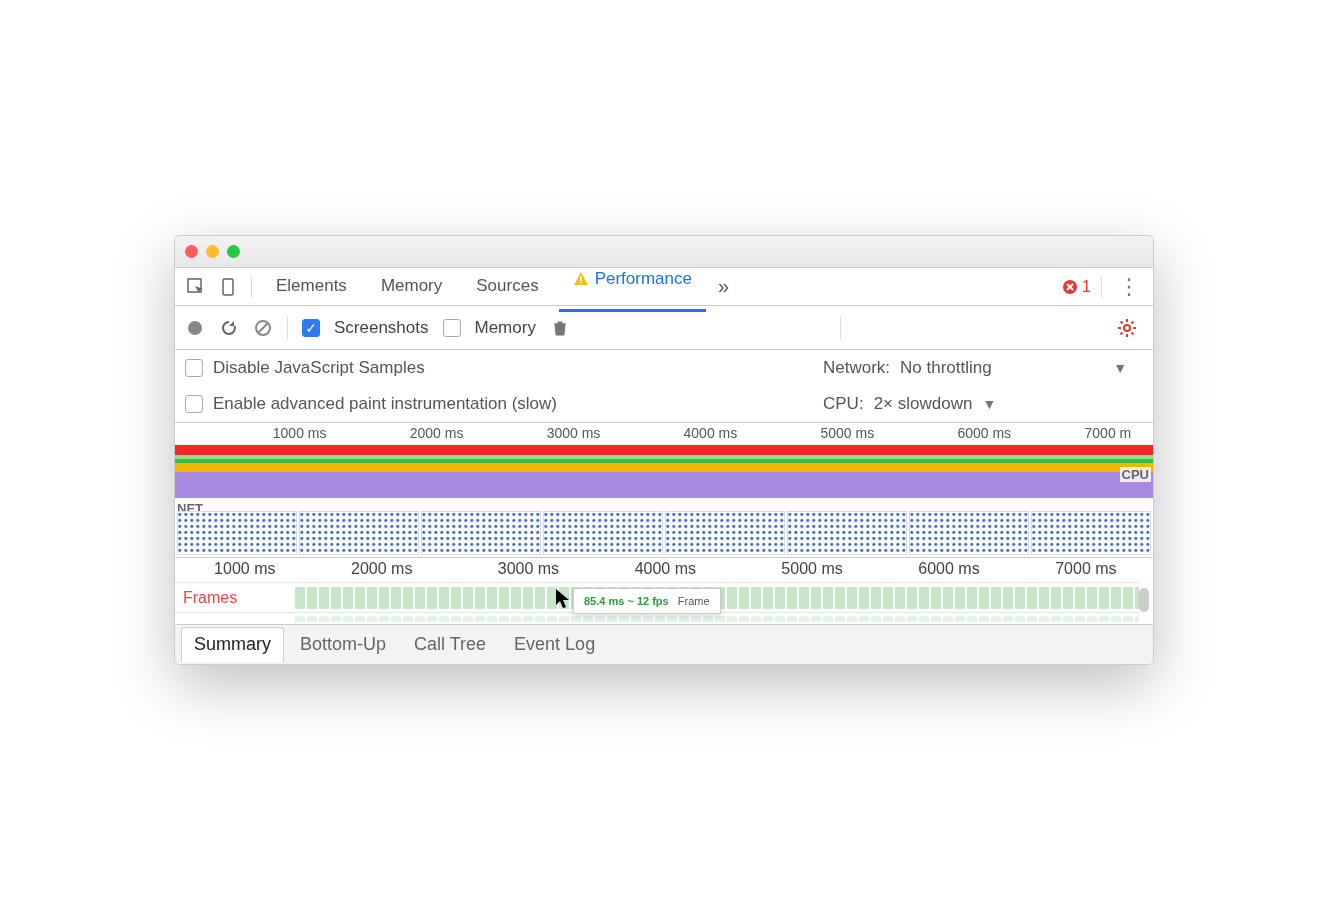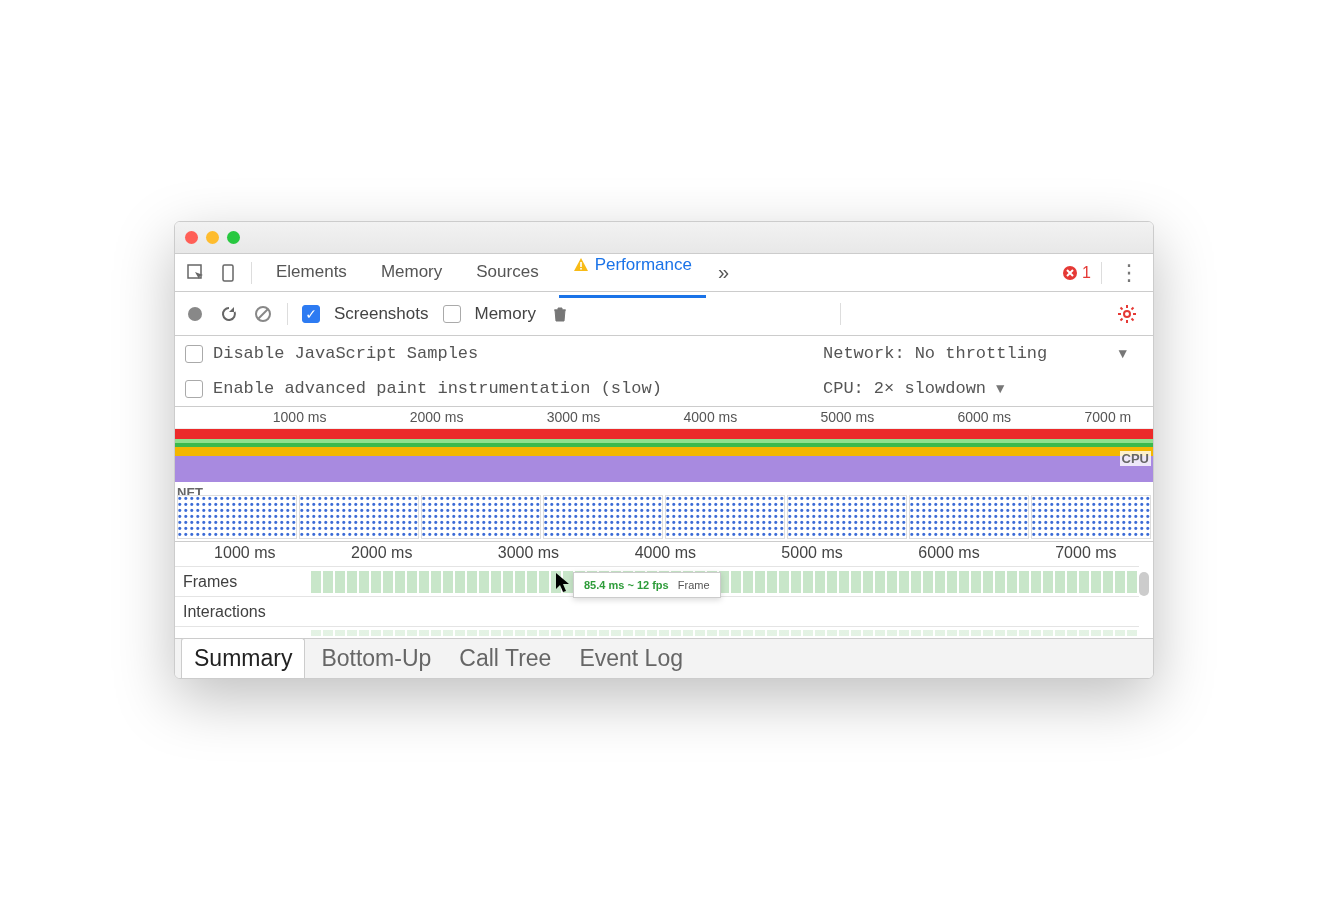--- a/index.html
+++ b/index.html
@@ -26,21 +26,21 @@
 
 .toolbar { height: 44px; border-bottom: 1px solid #ccc; display:flex; align-items:center; padding:0 10px; gap: 14px; font-size: 17px; color:#444;}
 .toolbar .ico { width:20px; height:20px; display:flex; align-items:center; justify-content:center; color:#777;}
 .checkbox { width:18px; height:18px; border:1px solid #aaa; border-radius:3px; display:inline-flex; align-items:center; justify-content:center; font-size:14px; color:#fff;}
 .checkbox.checked{ background:#2d7bf2; border-color:#2d7bf2;}
 .gear { color:#e53935; font-size:22px; margin-left:auto; padding:0 6px;}
 .tb-sep { width:1px; height:22px; background:#ddd;}
 
 
 .settings { border-bottom: 1px solid #ccc; color:#555; font-size:17px;}
-.settings .row { display:flex; align-items:center; padding:8px 10px; gap:10px;font-family:Liberation Mono, monospace;}
+.settings .row { display:flex; align-items:center; padding:8px 10px; gap:10px;}
 .settings .label-col { flex:1; display:flex; align-items:center; gap:10px;}
 .settings .right-col { display:flex; align-items:center; gap:10px; padding-right:16px; min-width:320px; justify-content:flex-start;}
 .settings .right-col .field { color:#555;}
 .triangle-down { color:#777; font-size:14px;}
 
 
 .overview { border-bottom: 1px solid #ccc; }
 .ruler { position:relative; height:22px; background:#fff; border-bottom:1px solid #eee; font-size:14px; color:#555;}
 .ruler .tick{position:absolute; top:2px;}
 .redbar { height:10px; background:#ec2a2a; }
@@ -50,33 +50,33 @@
 .cpu .track-label{position:absolute; right:2px; top:8px;}
 .net { height:8px; display:flex; justify-content:flex-start; padding-right:3px;}
 .thumbs { height:48px; background:#fff; display:flex; gap:2px; padding:2px;}
 .thumb { flex:1; border:1px solid #ddd; background: radial-gradient(circle at 30% 40%, #3b6bd6 1px, transparent 2px) 0 0/6px 6px, #fff; }
 
 
 .timeline { position:relative; }
 .timeline .ruler2 { height:24px; position:relative; font-size:16px; color:#444;}
 .timeline .ruler2 .tick{position:absolute; top:2px;}
 .lane { display:flex; border-top:1px solid #e4e4e4; height:30px;}
-.lane .label { width:136px; padding-left:8px; font-size:16px; color:#404040; display:flex; align-items:center;}
+.lane .label { width:120px; padding-left:8px; font-size:16px; color:#ef4444; display:flex; align-items:center;}
 .lane .body { flex:1; position:relative; display:flex; align-items:center;}
 .frames-strip { height:22px; background: repeating-linear-gradient(to right, #c8e6c9 0 10px, #fff 10px 12px); width:100%;}
 .frames-strip.faded{opacity:0.5;}
 .scroll-hint{ width:10px; background:#ccc; border-radius:5px; height:24px; margin-top:4px;}
 
 .cursor { position:absolute; top:578px; left:565px; pointer-events:none;}
 .tooltip { position:absolute; top:0; left:18px; background:#fff; border:1px solid #ccc; padding:6px 10px; font-size:11px; white-space:nowrap; box-shadow:0 2px 6px rgba(0,0,0,0.15);}
 .tooltip .stat { color:#2e9c3a; font-weight:600;}
 .tooltip .kind { color:#555; margin-left:6px;}
 
 
-.bottom-tabs { height:40px; border-top:1px solid #ccc; background:#f3f3f3; display:flex; align-items:center; padding-left:6px; gap:4px; font-size:23px; color:#666;}
+.bottom-tabs { height:40px; border-top:1px solid #ccc; background:#f3f3f3; display:flex; align-items:center; padding-left:6px; gap:4px; font-size:18px; color:#666;}
 .bottom-tabs .btab { padding:6px 12px; cursor:pointer;}
 .bottom-tabs .btab.active { background:#fff; border:1px solid #ccc; border-bottom:1px solid #fff; color:#222; border-radius:3px 3px 0 0;}
 
 svg { display:block; }
 </style>
 </head>
 <body>
 
 <div class="window">
 
@@ -236,24 +236,20 @@
       <span class="tick" style="left:90%">7000 ms</span>
     </div>
     <div style="display:flex">
       <div style="flex:1">
         <div class="lane">
           <div class="label">Frames</div>
           <div class="body">
               <div class="frames-strip"></div>
             </div>
         </div>
-        <div class="lane">
-          <div class="label">Interactions</div>
-          <div class="body"></div>
-        </div>
         <div class="lane" style="height:12px">
           <div class="label"></div>
             <div class="body">
               <div class="frames-strip faded" style="height:6px"></div>
             </div>
         </div>
       </div>
       <div style="width:14px; display:flex; align-items:flex-start; padding-top:2px;">
         <div class="scroll-hint"></div>
       </div>

